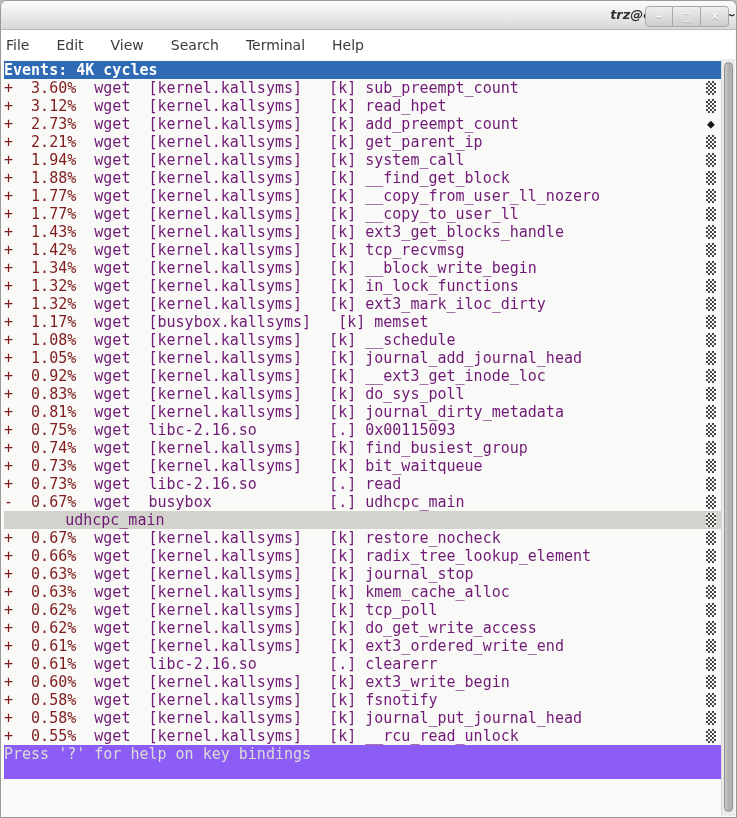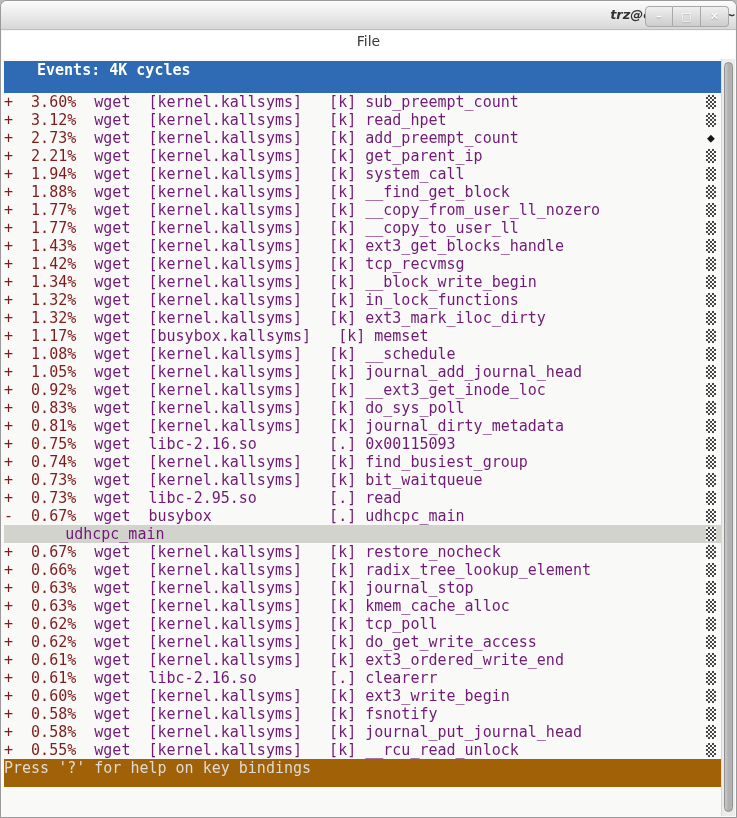--- a/index.html
+++ b/index.html
@@ -17,38 +17,38 @@
   .winbtns { position:absolute; right:7px; top:5px; display:flex; }
   .winbtn { width:28px; height:21px; border:1px solid #a9a9a9; border-left-width:0;
     background:linear-gradient(#efefef, #cdcdcd); color:#ffffff; font-size:11px; font-weight:bold;
     display:flex; align-items:center; justify-content:center;
     text-shadow:0 1px 1px rgba(0,0,0,0.25); }
   .winbtn:first-child { border-left-width:1px; border-radius:4px 0 0 4px; }
   .winbtn:last-child { border-radius:0 4px 4px 0; }
 
   
   .menubar { position:absolute; top:30px; left:1px; right:1px; height:28px; background:#ffffff;
-    display:flex; align-items:center; gap:19px;flex-direction:column; }
+    display:flex; align-items:center; gap:19px; }
   .menu-item { font-size:14px; color:#3a3a3a; padding:2px 4px; }
 
   
   .term { position:absolute; top:58px; left:1px; right:1px; bottom:1px; background:#f9f9f8;
     font-family:"DejaVu Sans Mono", monospace; font-size:15px; line-height:18px; }
   .screen { position:absolute; left:2px; top:2px; width:720px; }
-  .hdr { height:32px; background:#2e6bb4; color:#ffffff; font-weight:bold; white-space:pre;padding-left:33px; }
+  .hdr { height:18px; background:#2e6bb4; color:#ffffff; font-weight:bold; white-space:pre; }
   .row { position:relative; height:18px; white-space:pre; }
   .row.selected { background:#d3d3ce;padding-left:16px; }
   .g { color:#7f1d1d; }
   .t { color:#701a75; }
   .hatch { position:absolute; left:702px; top:2px; width:10px; height:14px;
     background:conic-gradient(#454545 25%, #f9f9f8 25% 50%, #454545 50% 75%, #f9f9f8 75%);
     background-size:4px 4px; }
   .hatch.diamond { background:none; width:14px; left:700px; top:0; height:18px;
     color:#161616; font-size:13px; line-height:17px; text-align:center; }
-  .footer { height:28px; background:#a16207; color:#dcdcd8; white-space:pre; }
+  .footer { height:34px; background:#8b5cf6; color:#dcdcd8; white-space:pre; }
 
   
   .gtk-scroll { position:absolute; right:0; top:0; bottom:0; width:14px;
     background:#ececea; border-left:1px solid #d7d7d5; }
   .gtk-thumb { position:absolute; left:2px; right:2px; top:3px; bottom:4px; border-radius:6px;
     border:1px solid #909090; background:linear-gradient(to right, #c9c9c9, #adadad 60%, #b5b5b5); }
 </style>
 </head>
 <body>
 
@@ -97,21 +97,21 @@
           <div class="row"><span class="g">+  1.32%</span><span class="t">  wget  [kernel.kallsyms]   [k] ext3_mark_iloc_dirty</span><span class="hatch"></span></div>
           <div class="row"><span class="g">+  1.17%</span><span class="t">  wget  [busybox.kallsyms]   [k] memset</span><span class="hatch"></span></div>
           <div class="row"><span class="g">+  1.08%</span><span class="t">  wget  [kernel.kallsyms]   [k] __schedule</span><span class="hatch"></span></div>
           <div class="row"><span class="g">+  1.05%</span><span class="t">  wget  [kernel.kallsyms]   [k] journal_add_journal_head</span><span class="hatch"></span></div>
           <div class="row"><span class="g">+  0.92%</span><span class="t">  wget  [kernel.kallsyms]   [k] __ext3_get_inode_loc</span><span class="hatch"></span></div>
           <div class="row"><span class="g">+  0.83%</span><span class="t">  wget  [kernel.kallsyms]   [k] do_sys_poll</span><span class="hatch"></span></div>
           <div class="row"><span class="g">+  0.81%</span><span class="t">  wget  [kernel.kallsyms]   [k] journal_dirty_metadata</span><span class="hatch"></span></div>
           <div class="row"><span class="g">+  0.75%</span><span class="t">  wget  libc-2.16.so        [.] 0x00115093</span><span class="hatch"></span></div>
           <div class="row"><span class="g">+  0.74%</span><span class="t">  wget  [kernel.kallsyms]   [k] find_busiest_group</span><span class="hatch"></span></div>
           <div class="row"><span class="g">+  0.73%</span><span class="t">  wget  [kernel.kallsyms]   [k] bit_waitqueue</span><span class="hatch"></span></div>
-          <div class="row"><span class="g">+  0.73%</span><span class="t">  wget  libc-2.95.so        [.] read</span><span class="hatch"></span></div>
+          <div class="row"><span class="g">+  0.73%</span><span class="t">  wget  libc-2.16.so        [.] read</span><span class="hatch"></span></div>
           <div class="row"><span class="g">-  0.67%</span><span class="t">  wget  busybox             [.] udhcpc_main</span><span class="hatch"></span></div>
           <div class="row selected"><span class="t">     udhcpc_main</span><span class="hatch"></span></div>
           <div class="row"><span class="g">+  0.67%</span><span class="t">  wget  [kernel.kallsyms]   [k] restore_nocheck</span><span class="hatch"></span></div>
           <div class="row"><span class="g">+  0.66%</span><span class="t">  wget  [kernel.kallsyms]   [k] radix_tree_lookup_element</span><span class="hatch"></span></div>
           <div class="row"><span class="g">+  0.63%</span><span class="t">  wget  [kernel.kallsyms]   [k] journal_stop</span><span class="hatch"></span></div>
           <div class="row"><span class="g">+  0.63%</span><span class="t">  wget  [kernel.kallsyms]   [k] kmem_cache_alloc</span><span class="hatch"></span></div>
           <div class="row"><span class="g">+  0.62%</span><span class="t">  wget  [kernel.kallsyms]   [k] tcp_poll</span><span class="hatch"></span></div>
           <div class="row"><span class="g">+  0.62%</span><span class="t">  wget  [kernel.kallsyms]   [k] do_get_write_access</span><span class="hatch"></span></div>
           <div class="row"><span class="g">+  0.61%</span><span class="t">  wget  [kernel.kallsyms]   [k] ext3_ordered_write_end</span><span class="hatch"></span></div>
           <div class="row"><span class="g">+  0.61%</span><span class="t">  wget  libc-2.16.so        [.] clearerr</span><span class="hatch"></span></div>

